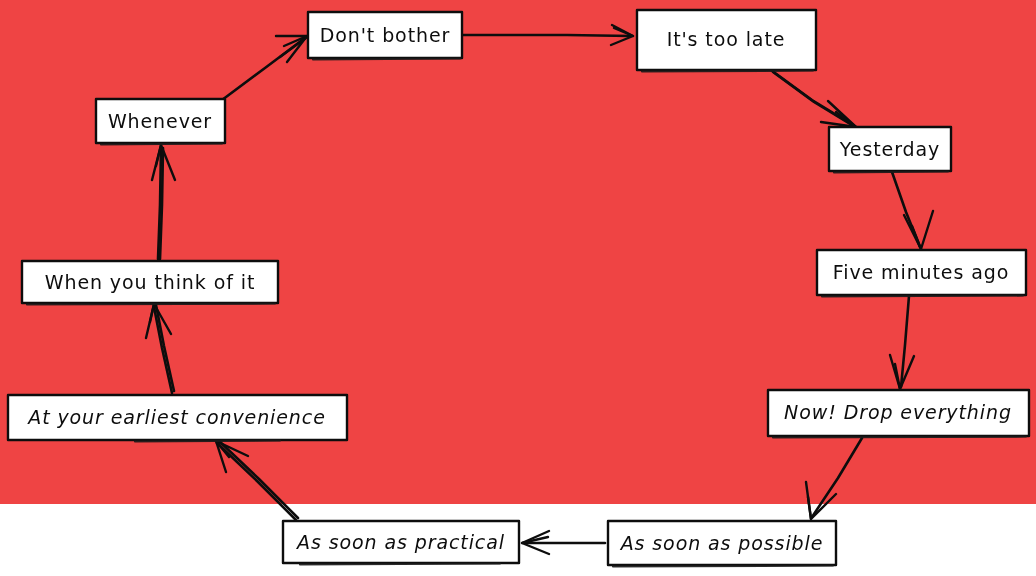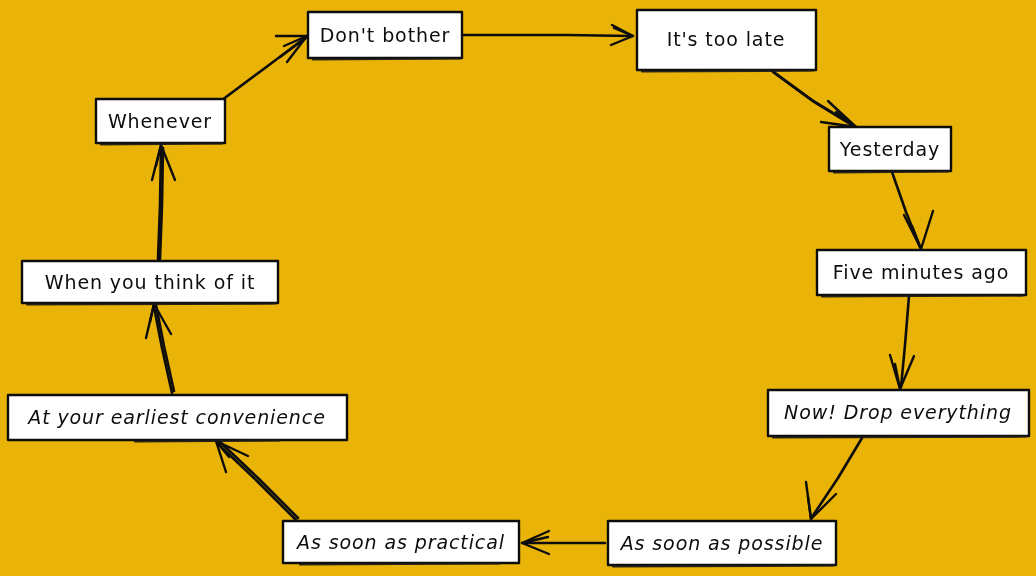--- a/index.html
+++ b/index.html
@@ -10,22 +10,22 @@
   }
   body {
     width: 1036px;
     height: 576px;
     overflow: hidden;
     font-family: "DejaVu Sans", sans-serif;
   }
   #diagram-root {
     position: relative;
     width: 1036px;
-    height: 576px;
-    background: #eab308;
+    height: 504px;
+    background: #ef4444;
   }
   #diagram-svg {
     position: absolute;
     top: 0;
     left: 0;
     width: 1036px;
     height: 576px;
   }
   .node-label {
     font-family: "DejaVu Sans", sans-serif;

